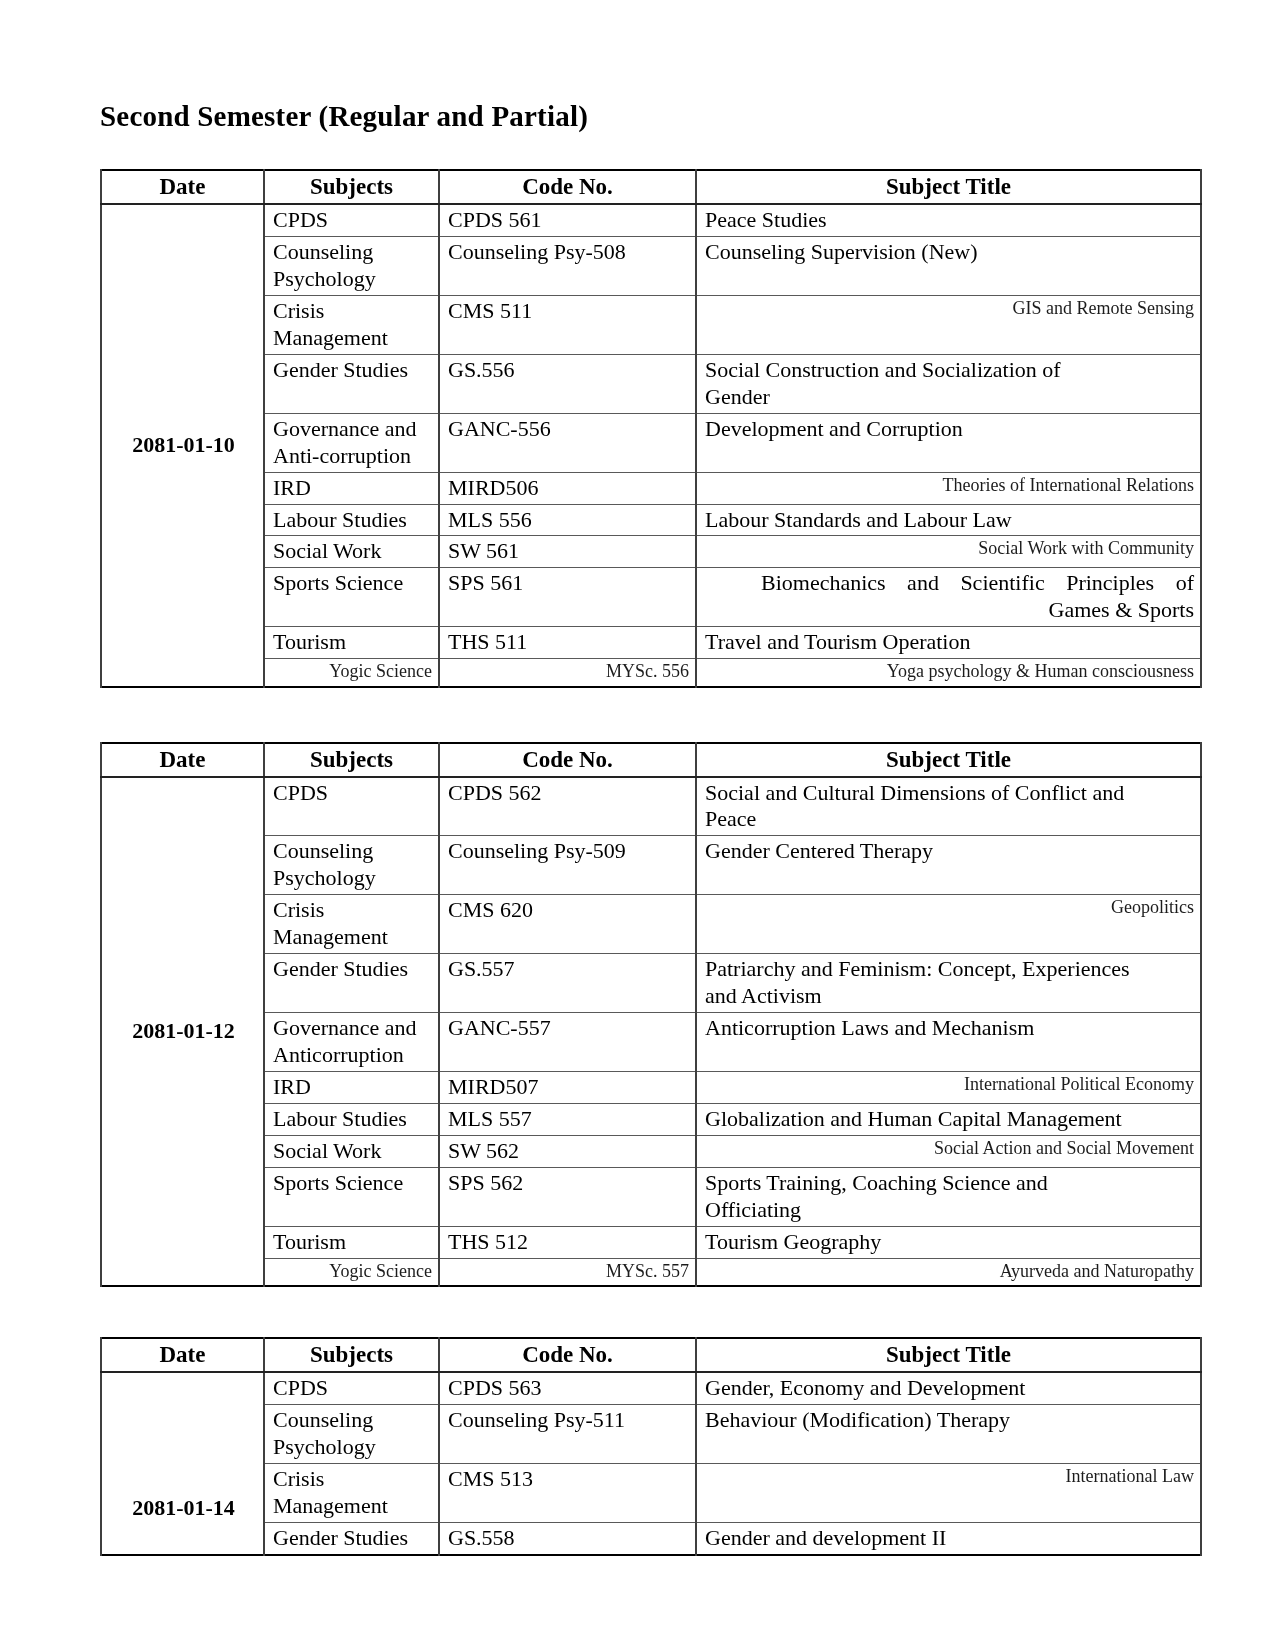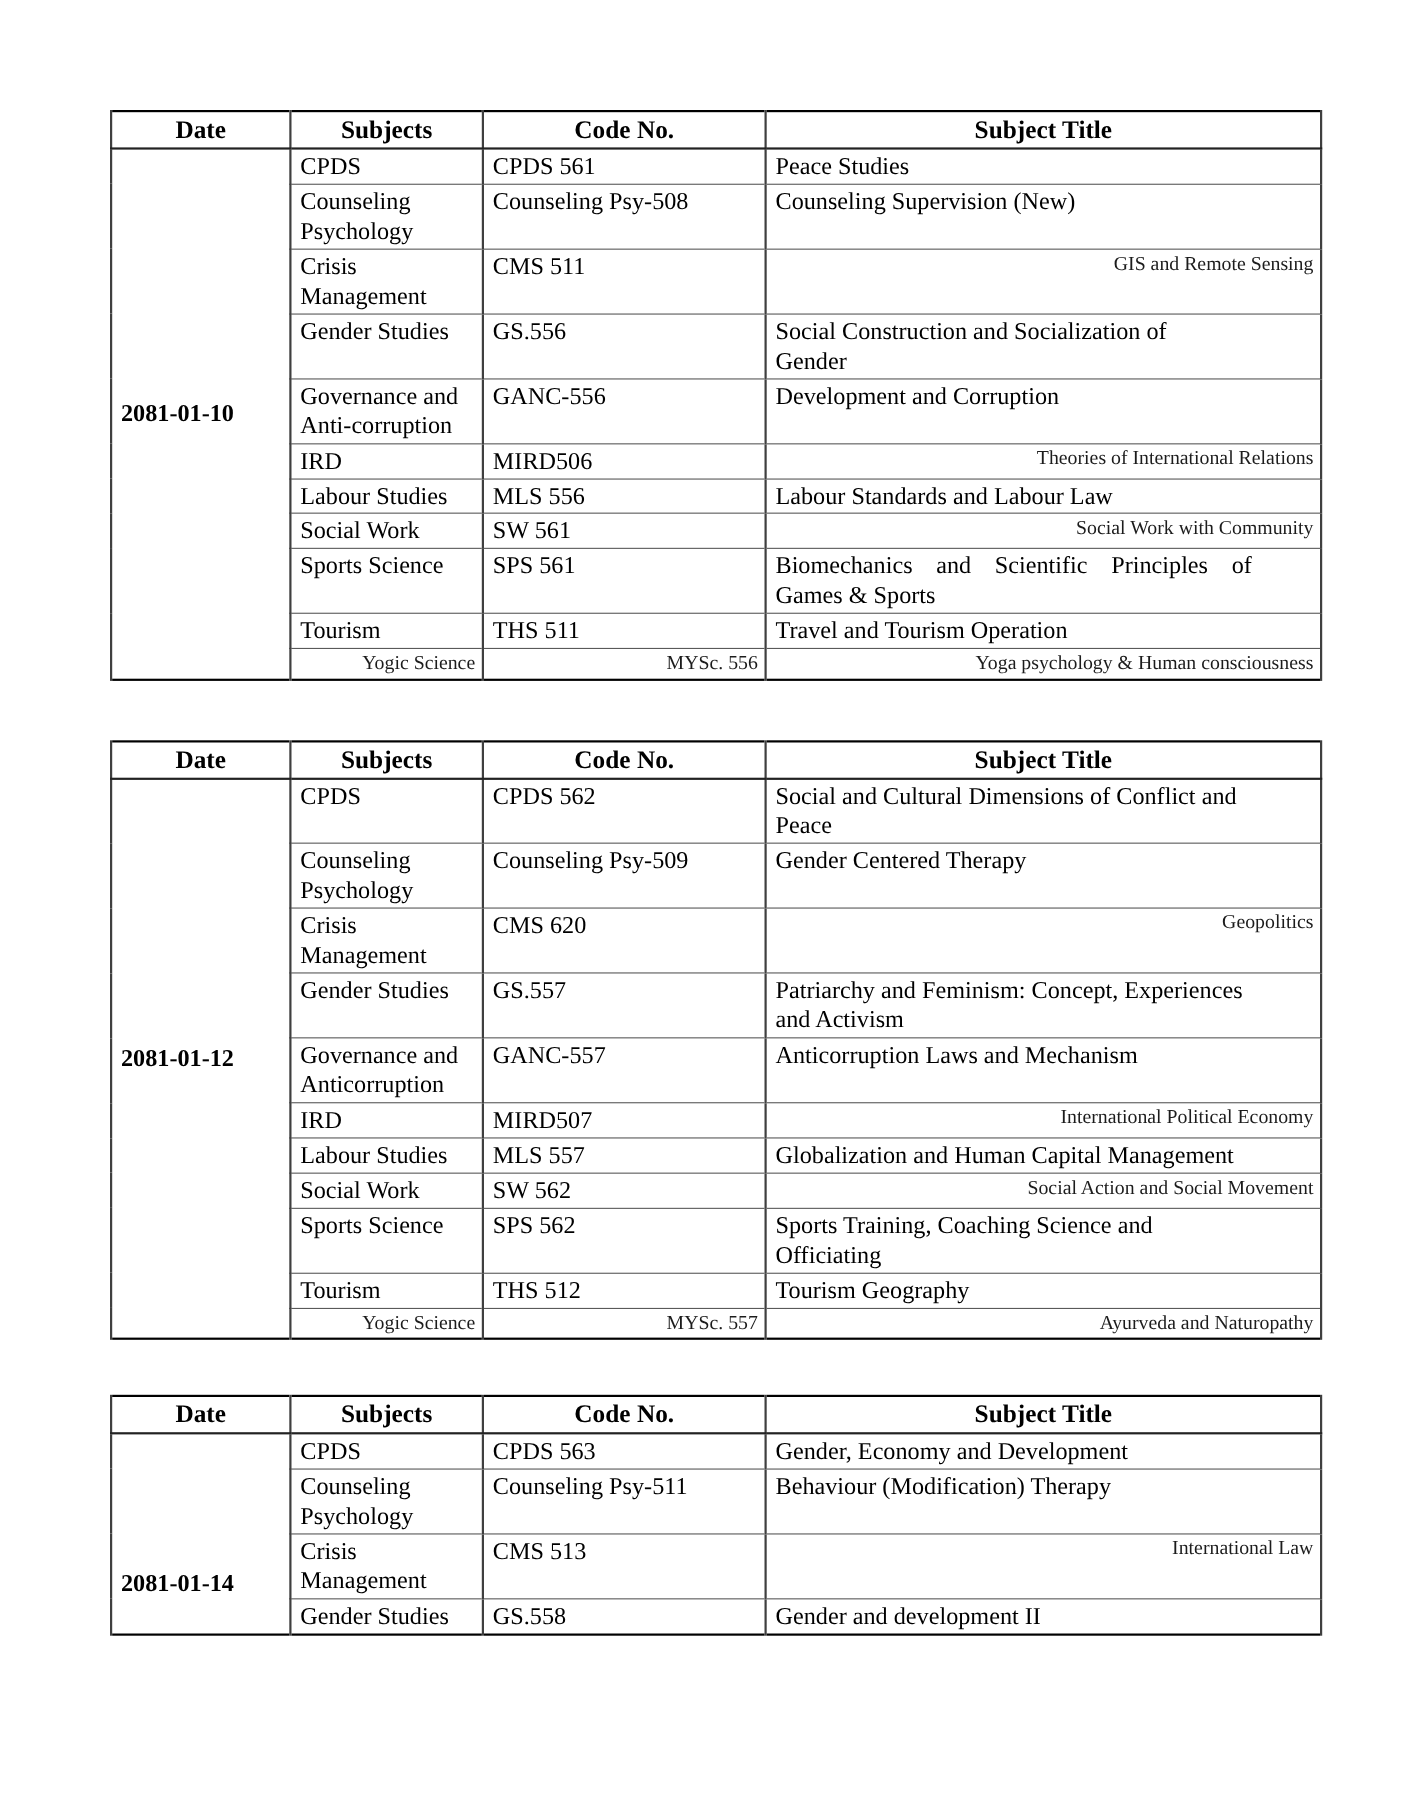--- a/index.html
+++ b/index.html
@@ -39,42 +39,43 @@
     border-bottom:2px solid #222;
   }
   td{
     font-size:22px;
     line-height:1.22;
     vertical-align:top;
     padding:2px 6px 2px 8px;
     white-space:pre-line;
   }
   td.date{
-    text-align:left;
+    text-align:center;
     font-weight:bold;
     vertical-align:middle;
     white-space:normal;
   }
   table.t3 td.date{
     vertical-align:bottom;
     padding-bottom:32px;
   }
   td.small{font-size:18px;color:#1c1c1c;text-align:right;}
-  td.jfl{text-align:left;font-family:Liberation Serif, serif;}
+  td.jfl{text-align:right;font-family:Liberation Serif, serif;}
   td.jfl::first-line{word-spacing:16px;}
   tr.rh{height:34px;}
   tr.r1{height:29px;}
   tr.r2{height:59px;}
   tr.r3{height:28px;}
 </style>
 </head>
 <body>
 
 <div class="page">
 
+  <h1 class="doc-heading">Second Semester (Regular and Partial)</h1>
 
   <table class="sched t1">
     <colgroup>
         <col style="width:163px">
         <col style="width:175px">
         <col style="width:257px">
         <col style="width:505px">
       </colgroup>
     <thead>
       <tr class="rh">

